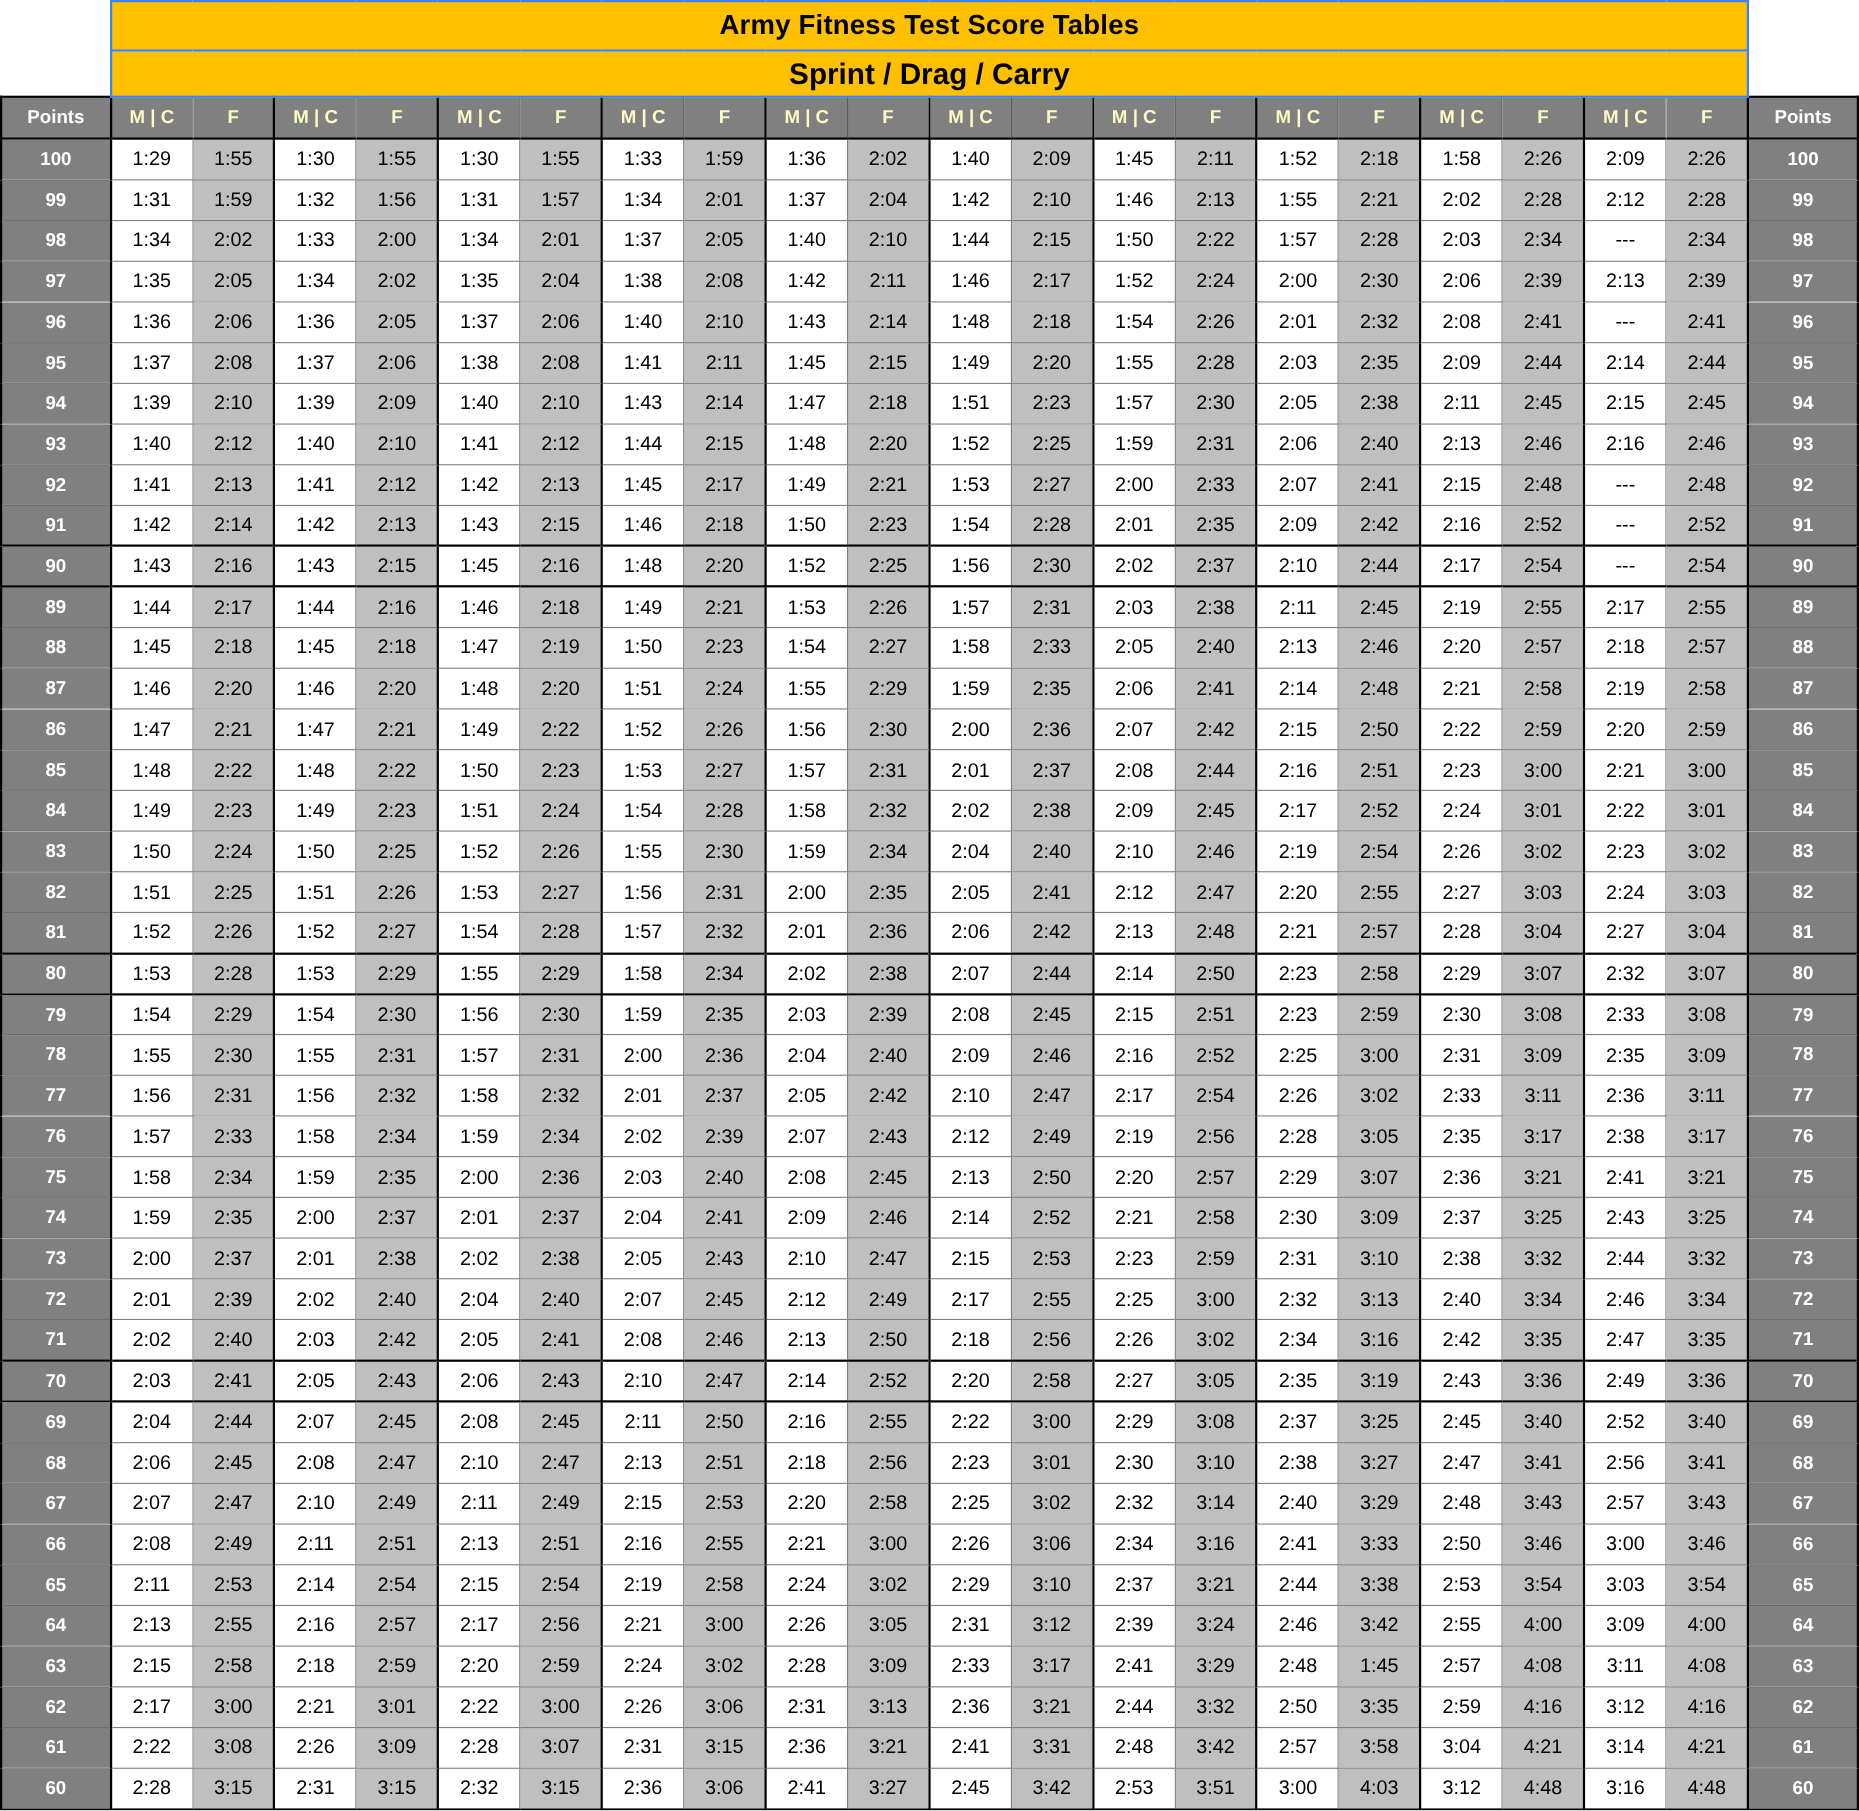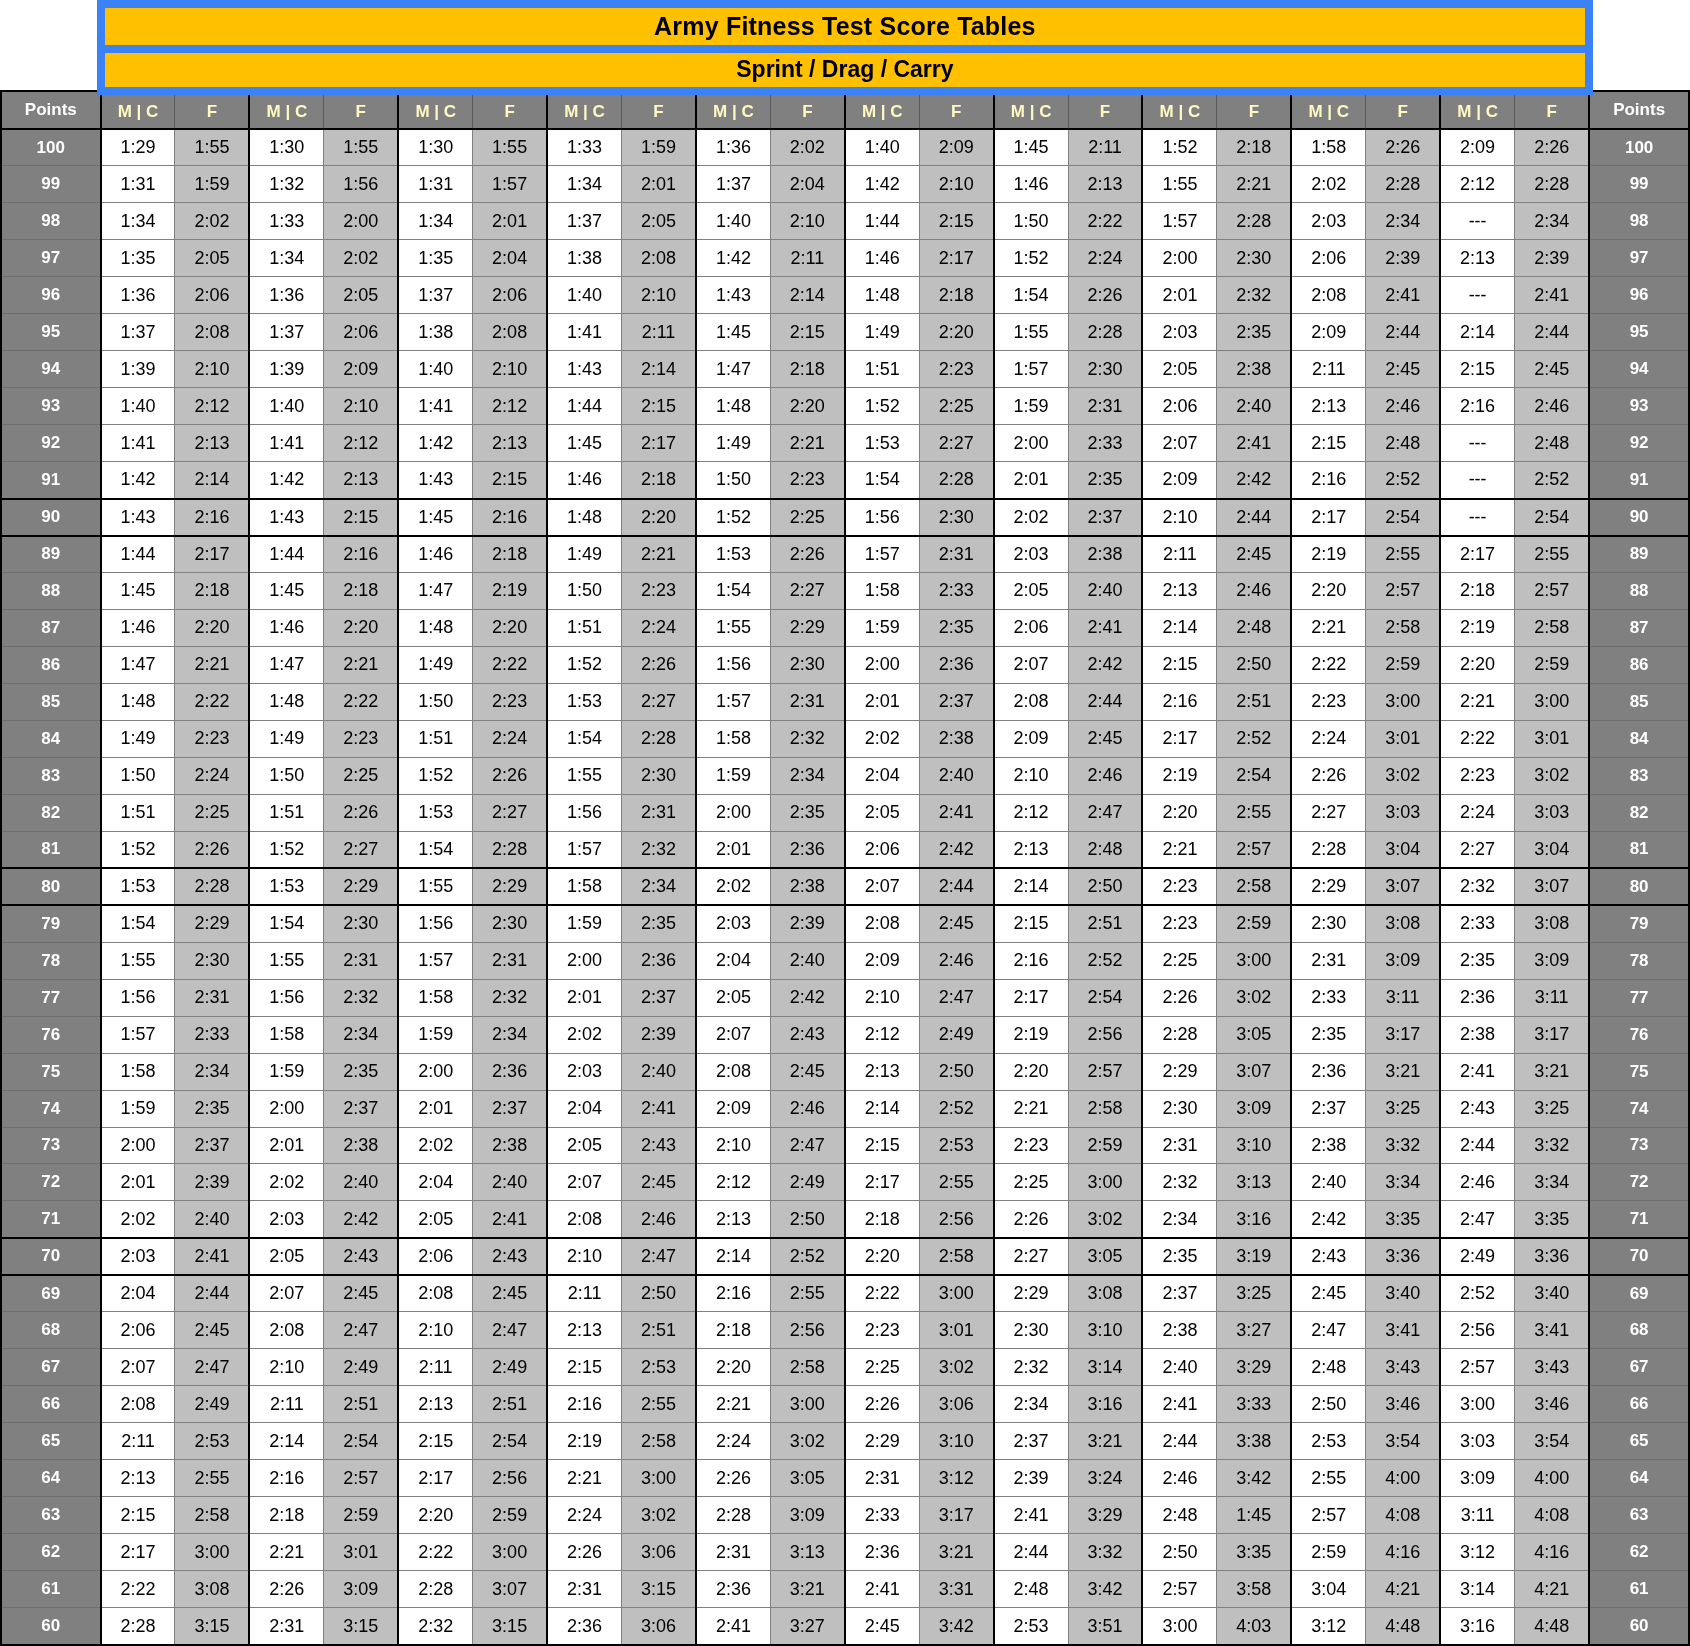--- a/index.html
+++ b/index.html
@@ -28,24 +28,24 @@
     vertical-align: middle;
     overflow: hidden;
     white-space: nowrap;
   }
 
   
   .banner {
     background: #FFC000;
     color: #000000;
     font-weight: bold;
-    border: 8px solid #3b82f6;
+    border: 2px solid #3b82f6;
   }
   .banner-title { font-size: 25px; letter-spacing: 0.2px; }
-  .banner-sub   { font-size: 23px; }
+  .banner-sub   { font-size: 27px; }
   .banner-foot  { font-size: 19px; }
 
   
   .blank { background: #ffffff; border: none; }
 
   
   .agehdr {
     background: #808080;
     color: #ffffff;
     font-weight: bold;

